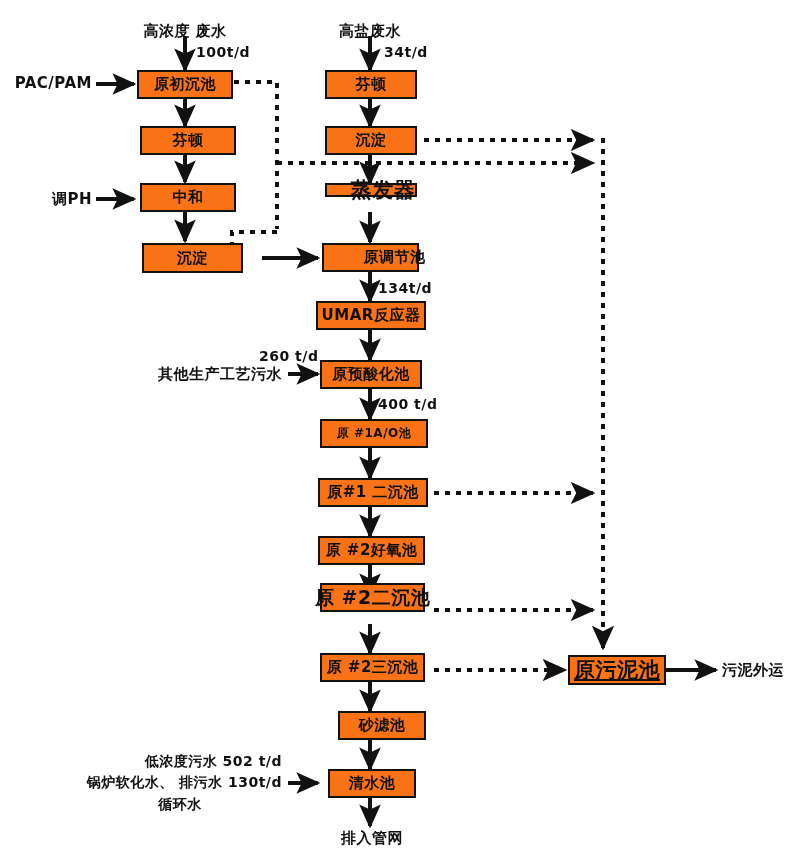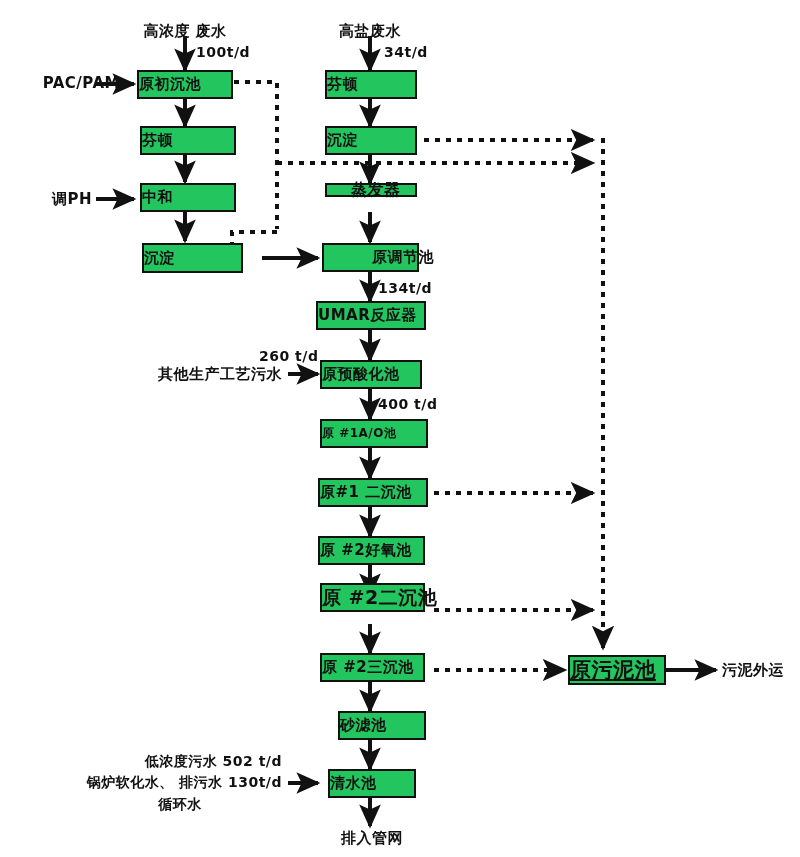--- a/index.html
+++ b/index.html
@@ -12,24 +12,24 @@
     width: 800px;
     height: 857px;
     background: #ffffff;
     font-family: "DejaVu Sans", "Liberation Sans", sans-serif;
     overflow: hidden;
   }
   .box {
     position: absolute;
     box-sizing: border-box;
     border: 2.5px solid #111111;
-    background: #22c55e;
+    background: #f97316;
     display: flex;
     align-items: center;
-    justify-content: flex-start;
+    justify-content: center;
     color: #111111;
     font-weight: 700;
     letter-spacing: 0.5px;
     white-space: nowrap;
   }
   .lbl {
     position: absolute;
     color: #111111;
     font-weight: 700;
     white-space: nowrap;
@@ -132,21 +132,21 @@
   </div>
 
   <div class="box" style="left:325px; top:70px; width:92px; height:29px; font-size:15px;">
     <span>芬顿</span>
   </div>
 
   <div class="box" style="left:325px; top:126px; width:92px; height:29px; font-size:15px;">
     <span>沉淀</span>
   </div>
 
-  <div class="box" style="left:325px; top:183px; width:92px; height:14px; font-size:16px;padding-left:24px;">
+  <div class="box" style="left:325px; top:183px; width:92px; height:14px; font-size:21px;padding-left:24px;">
     <span>蒸发器</span>
   </div>
 
   <div class="box" style="left:322px; top:243px; width:97px; height:29px; font-size:15px;padding-left:48px;">
     <span>原调节池</span>
   </div>
 
   <div class="box" style="left:320px; top:360px; width:102px; height:29px; font-size:15px;">
     <span>原预酸化池</span>
   </div>
@@ -186,21 +186,21 @@
   <div class="box" style="left:568px; top:655px; width:98px; height:30px; font-size:21px;text-decoration:underline;">
     <span>原污泥池</span>
   </div>
 
   <div class="lbl ctr" style="left:125px; top:22px; width:120px; font-size:15px;">高浓度 废水</div>
   <div class="lbl" style="left:196px; top:44px; font-size:14px;">100t/d</div>
 
   <div class="lbl ctr" style="left:320px; top:22px; width:100px; font-size:15px;">高盐废水</div>
   <div class="lbl" style="left:384px; top:44px; font-size:14px;">34t/d</div>
 
-  <div class="lbl rgt" style="left:0px; top:74px; width:92px; font-size:15px;padding-left:28px;">PAC/PAM</div>
+  <div class="lbl rgt" style="left:0px; top:74px; width:92px; font-size:15px;">PAC/PAM</div>
 
   <div class="lbl rgt" style="left:0px; top:190px; width:92px; font-size:15px;">调PH</div>
 
   <div class="lbl" style="left:378px; top:280px; font-size:14px;">134t/d</div>
 
   <div class="lbl rgt" style="left:110px; top:365px; width:172px; font-size:15px;">其他生产工艺污水</div>
   <div class="lbl" style="left:259px; top:348px; font-size:14px;">260 t/d</div>
 
   <div class="lbl" style="left:378px; top:396px; font-size:14px;">400 t/d</div>
 

